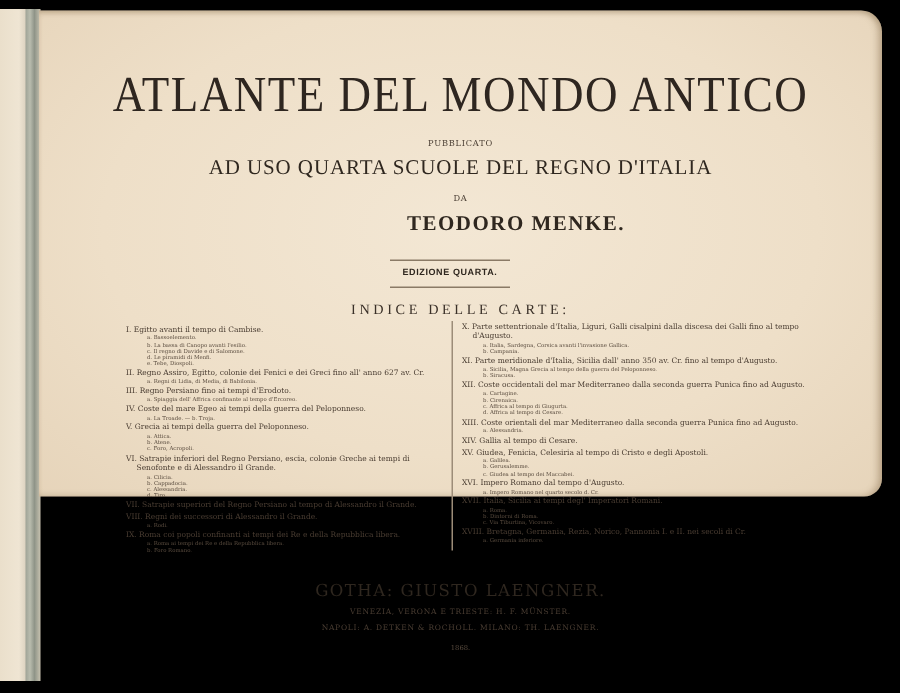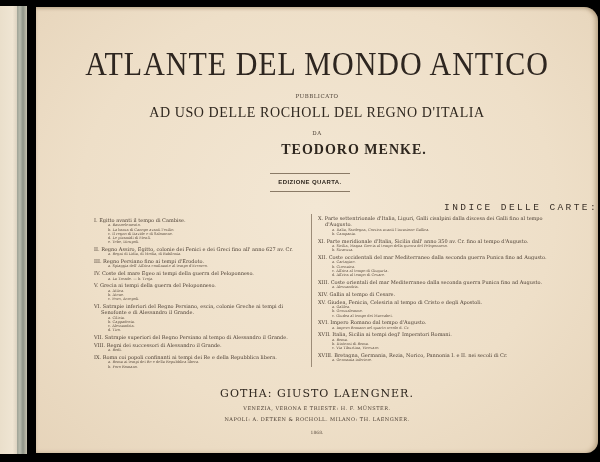--- a/index.html
+++ b/index.html
@@ -9,21 +9,21 @@
   }
   .left-leaf {
     position: absolute; left: 0; top: 6px; width: 18px; height: 448px;
     background: linear-gradient(90deg, #eadfcb 0%, #efe5d3 70%, #d9cfbd 100%);
   }
   .spine {
     position: absolute; left: 17px; top: 6px; width: 10px; height: 448px;
     background: linear-gradient(90deg, #9fa396 0%, #b9bcae 30%, #8f9488 60%, #c7c2b0 100%);
   }
   .page {
-    position: absolute; left: 36px; top: 7px; width: 562px; height: 446px;
+    position: absolute; left: 26px; top: 7px; width: 562px; height: 324px;
     background: radial-gradient(ellipse at 50% 45%, #f3e7d4 0%, #eedfc8 60%, #e6d4ba 100%);
     border-radius: 0 14px 12px 0;
     box-shadow: inset -3px 0 4px rgba(120,95,60,0.35), inset 0 2px 3px rgba(120,95,60,0.2);
   }
   .title {
     position: absolute; left: 0; width: 562px; top: 40px; text-align: center;
     font-family: "Liberation Serif", serif; font-size: 30px; letter-spacing: 1px;
     transform: scaleY(1.12); color: #2e2620;
   }
   .subtitle-small {
@@ -38,22 +38,22 @@
     position: absolute; left: 0; width: 562px; top: 135px; text-align: center;
     font-family: "Liberation Serif", serif; font-weight: bold; font-size: 14px; letter-spacing: 1px; color: #2f271f; padding-left: 37px;
   }
   .edition-box {
     position: absolute; left: 234px; top: 166px; width: 80px; height: 17px;
     border-top: 1px solid #8a7a66; border-bottom: 1px solid #8a7a66;
     text-align: center; font-family: "Liberation Sans", sans-serif; font-weight: bold;
     font-size: 6px; line-height: 17px; letter-spacing: 0.4px; color: #2f271f;
   }
   .index-title {
-    position: absolute; left: 0; width: 562px; top: 195px; text-align: right;
-    font-family: Liberation Mono, monospace; font-size: 9.5px; letter-spacing: 2.4px; color: #3a3028;
+    position: absolute; left: 0; width: 562px; top: 195px; text-align: center;
+    font-family: Liberation Serif, serif; font-size: 9.5px; letter-spacing: 2.4px; color: #3a3028;
   }
   .divider {
     position: absolute; left: 275px; top: 207px; width: 1px; height: 153px; background: #9c8c78;
   }
   .col { position: absolute; font-size: 5px; line-height: 6.4px; color: #4a3d32; }
   .col-left { left: 58px; top: 210px; width: 212px; }
   .col-right { left: 282px; top: 208px; width: 250px; }
   .entry { margin: 0 0 1.5px 0; }
   .entry-title { display: block; text-indent: -7px; padding-left: 7px; }
   .sub { display: block; font-size: 3.6px; line-height: 4.2px; padding-left: 14px; color: #5a4c3f; }
@@ -69,21 +69,21 @@
 </style>
 </head>
 <body>
 
 <div class="left-leaf"></div>
 <div class="spine"></div>
 
 <div class="page">
   <div class="title">ATLANTE DEL MONDO ANTICO</div>
   <div class="subtitle-small" style="top:86px">PUBBLICATO</div>
-  <div class="subtitle">AD USO DELLE ROCHOLL DEL REGNO D'ITALIA</div>
+  <div class="subtitle">AD USO QUARTA SCUOLE DEL REGNO D'ITALIA</div>
   <div class="subtitle-small" style="top:123px">DA</div>
   <div class="author">TEODORO MENKE.</div>
   <div class="edition-box">EDIZIONE QUARTA.</div>
 
   <div class="index-title">INDICE DELLE CARTE:</div>
   <div class="divider"></div>
 
   <div class="col col-left" id="left-col">
       <div class="entry">
         <span class="entry-title">I. Egitto avanti il tempo di Cambise.</span>

